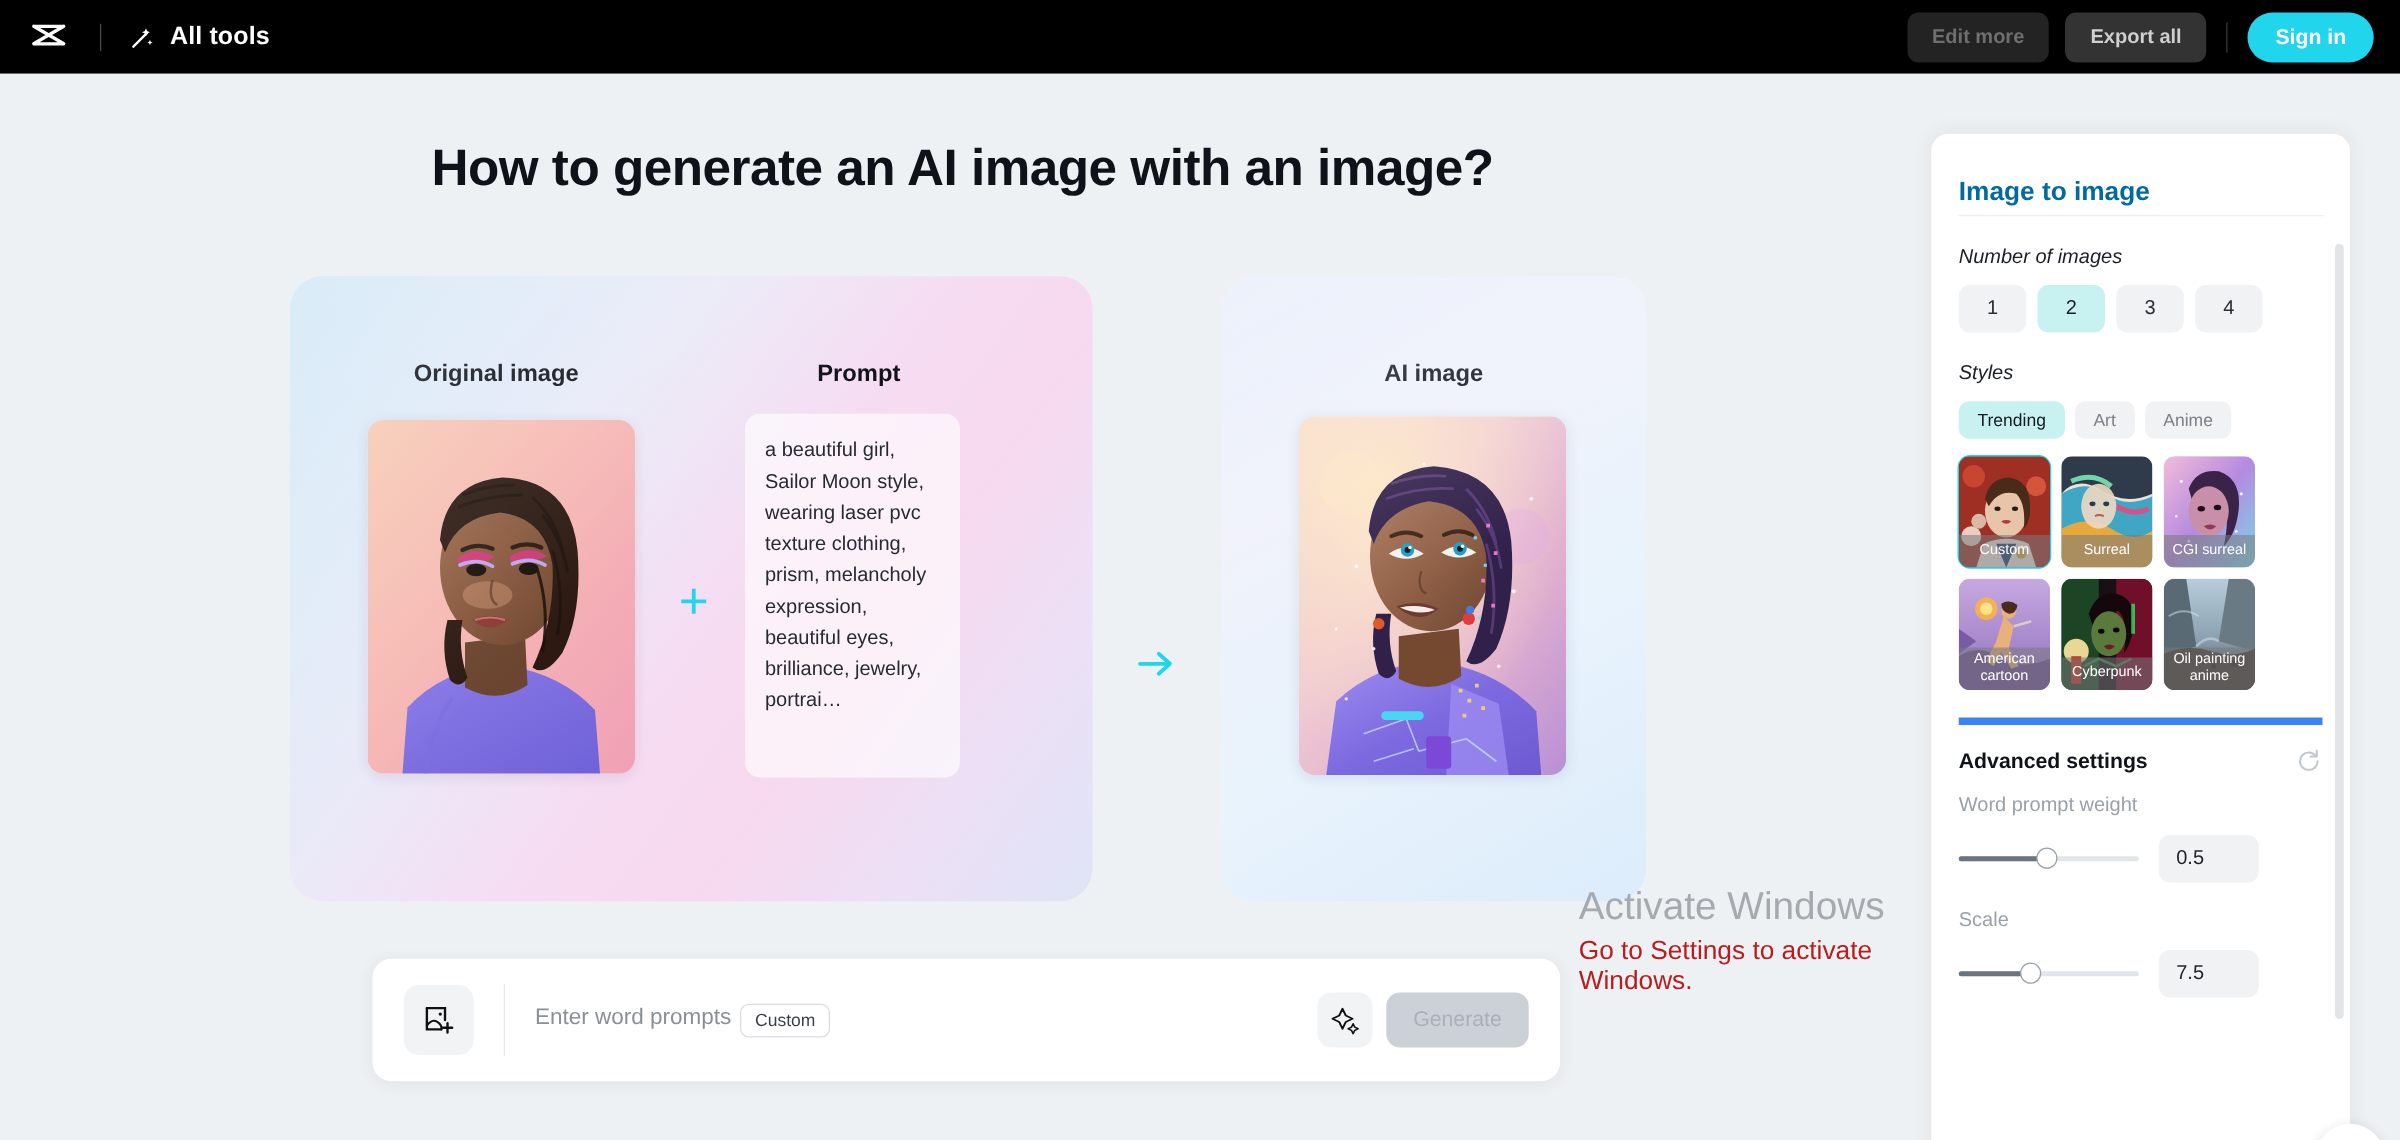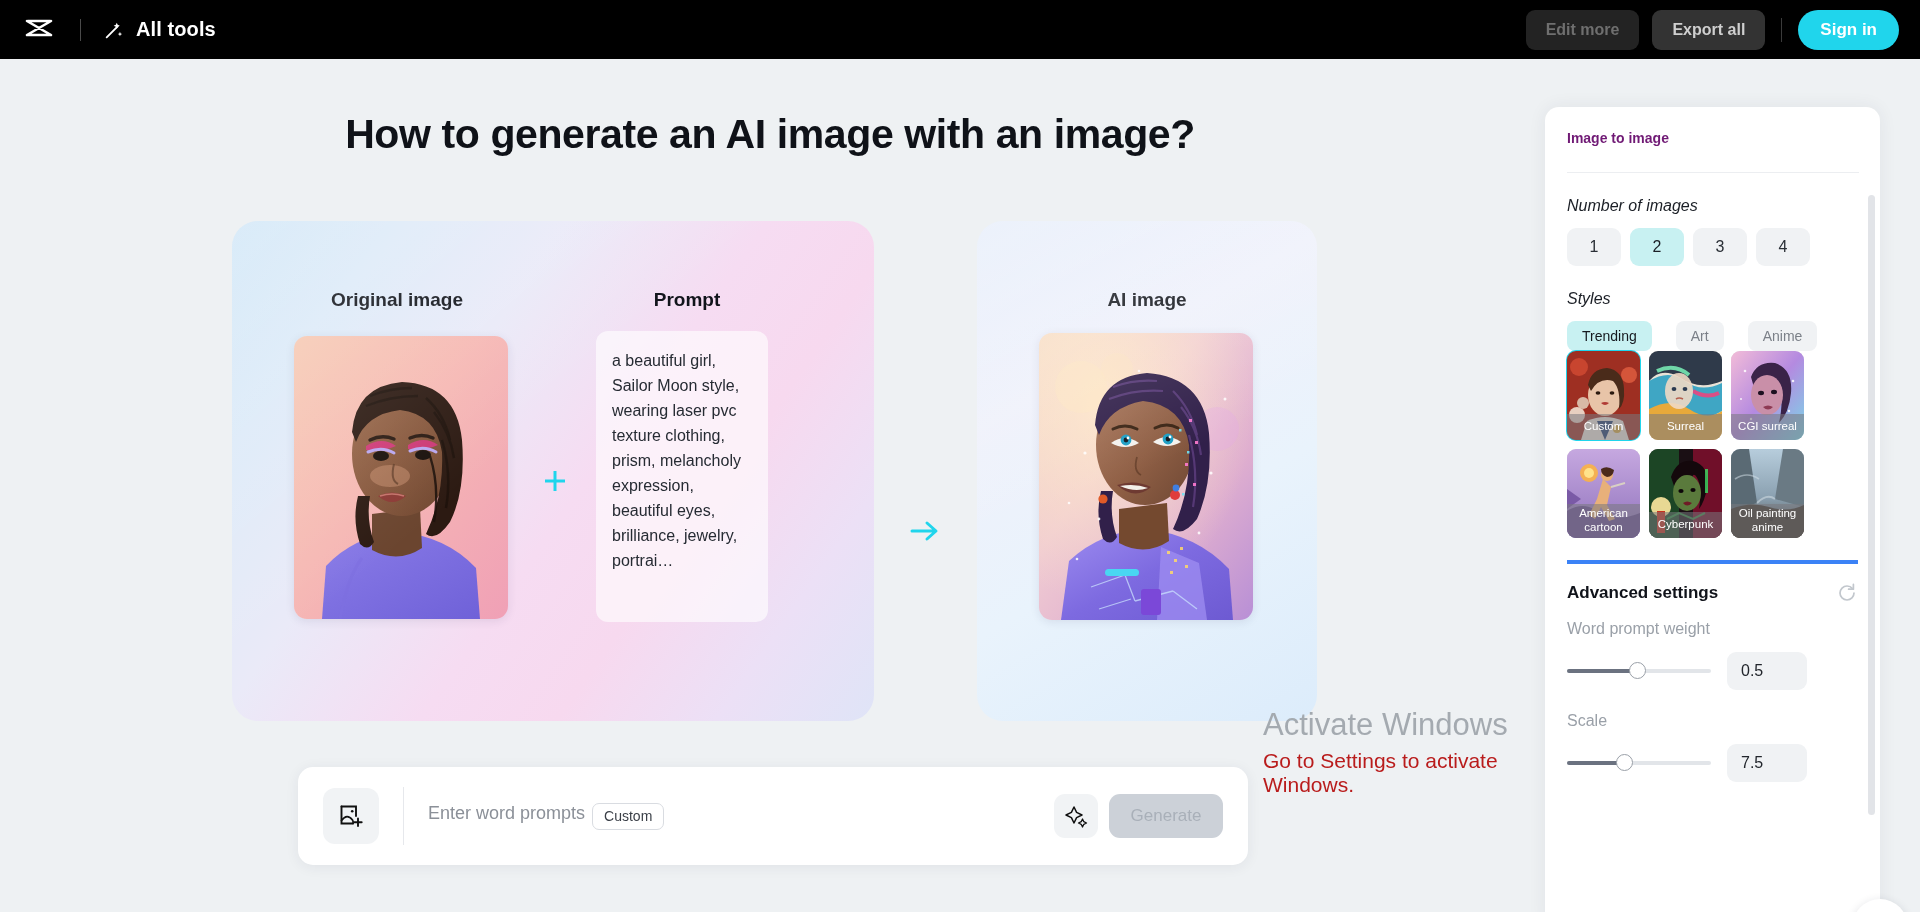--- a/index.html
+++ b/index.html
@@ -189,22 +189,22 @@
   
   .side-panel {
     position: absolute; left: 1545px; top: 48px;
     width: 335px; height: 817px;
     background: #ffffff;
     border-radius: 14px 14px 0 0;
     box-shadow: 0 0 18px rgba(40,48,70,.07);
     overflow: hidden;
   }
   .panel-title {
-    position: absolute; left: 22px; top: 23px;
-    font-size: 14px; font-weight: 700; color: #701a75;
+    position: absolute; left: 22px; top: 35px;
+    font-size: 21px; font-weight: 700; color: #0369a1;
   }
   .panel-rule {
     position: absolute; left: 22px; top: 65px; width: 292px; height: 1px;
     background: #eceef1;
   }
   .panel-body {
     position: absolute; left: 0; top: 72px; width: 335px; height: 745px;
     padding: 18px 22px 0 22px;
   }
   .section-label {
@@ -213,21 +213,21 @@
   .num-row { display: flex; gap: 9px; margin-bottom: 24px; }
   .num-pill {
     width: 54px; height: 38px; border-radius: 9px;
     background: #f0f2f4; color: #2a2f36;
     font-size: 16px; border: none; cursor: pointer;
     display: flex; align-items: center; justify-content: center;
     font-family: "Liberation Sans", sans-serif;
   }
   .num-pill.active { background: #c8f1f2; color: #1a1f26; }
 
-  .tabs-row { display: flex; gap: 24px; }
+  .tabs-row { display: flex; gap: 8px; margin-bottom: 14px; }
   .style-tab {
     height: 30px; border-radius: 8px; background: #f0f2f4;
     color: #7b8088; font-size: 14px; border: none; cursor: pointer;
     padding: 0 15px; display: flex; align-items: center;
     font-family: "Liberation Sans", sans-serif;
   }
   .style-tab.active { background: #c8f1f2; color: #16191f; }
 
   .style-grid {
     display: grid; grid-template-columns: repeat(3, 73px);
@@ -247,21 +247,21 @@
     min-height: 26px; padding: 3px 3px 4px;
     background: rgba(120,120,125,.55);
     color: #fff; font-size: 11.5px; line-height: 1.15;
     display: flex; align-items: center; justify-content: center;
     text-align: center;
   }
   .style-name.two { min-height: 34px; }
 
   .adv-head {
     display: flex; align-items: center; justify-content: space-between;
-    border-top: 4px solid #3b82f6; padding-top: 18px; margin-bottom: 16px;
+    border-top: 6px solid #3b82f6; padding-top: 18px; margin-bottom: 16px;
   }
   .adv-title { font-size: 17px; font-weight: 700; color: #10131a; }
   .reset-btn { width: 22px; height: 22px; cursor: pointer; display: block; }
 
   .slider-label { font-size: 16px; color: #9aa0a8; margin-bottom: 14px; }
   .slider-row { display: flex; align-items: center; gap: 16px; margin-bottom: 22px; }
   .slider { position: relative; width: 144px; height: 4px; }
   .slider-track { position: absolute; inset: 0; background: #e2e5e9; border-radius: 2px; }
   .slider-fill { position: absolute; left: 0; top: 0; height: 4px; background: #6b7280; border-radius: 2px; }
   .slider-knob {

